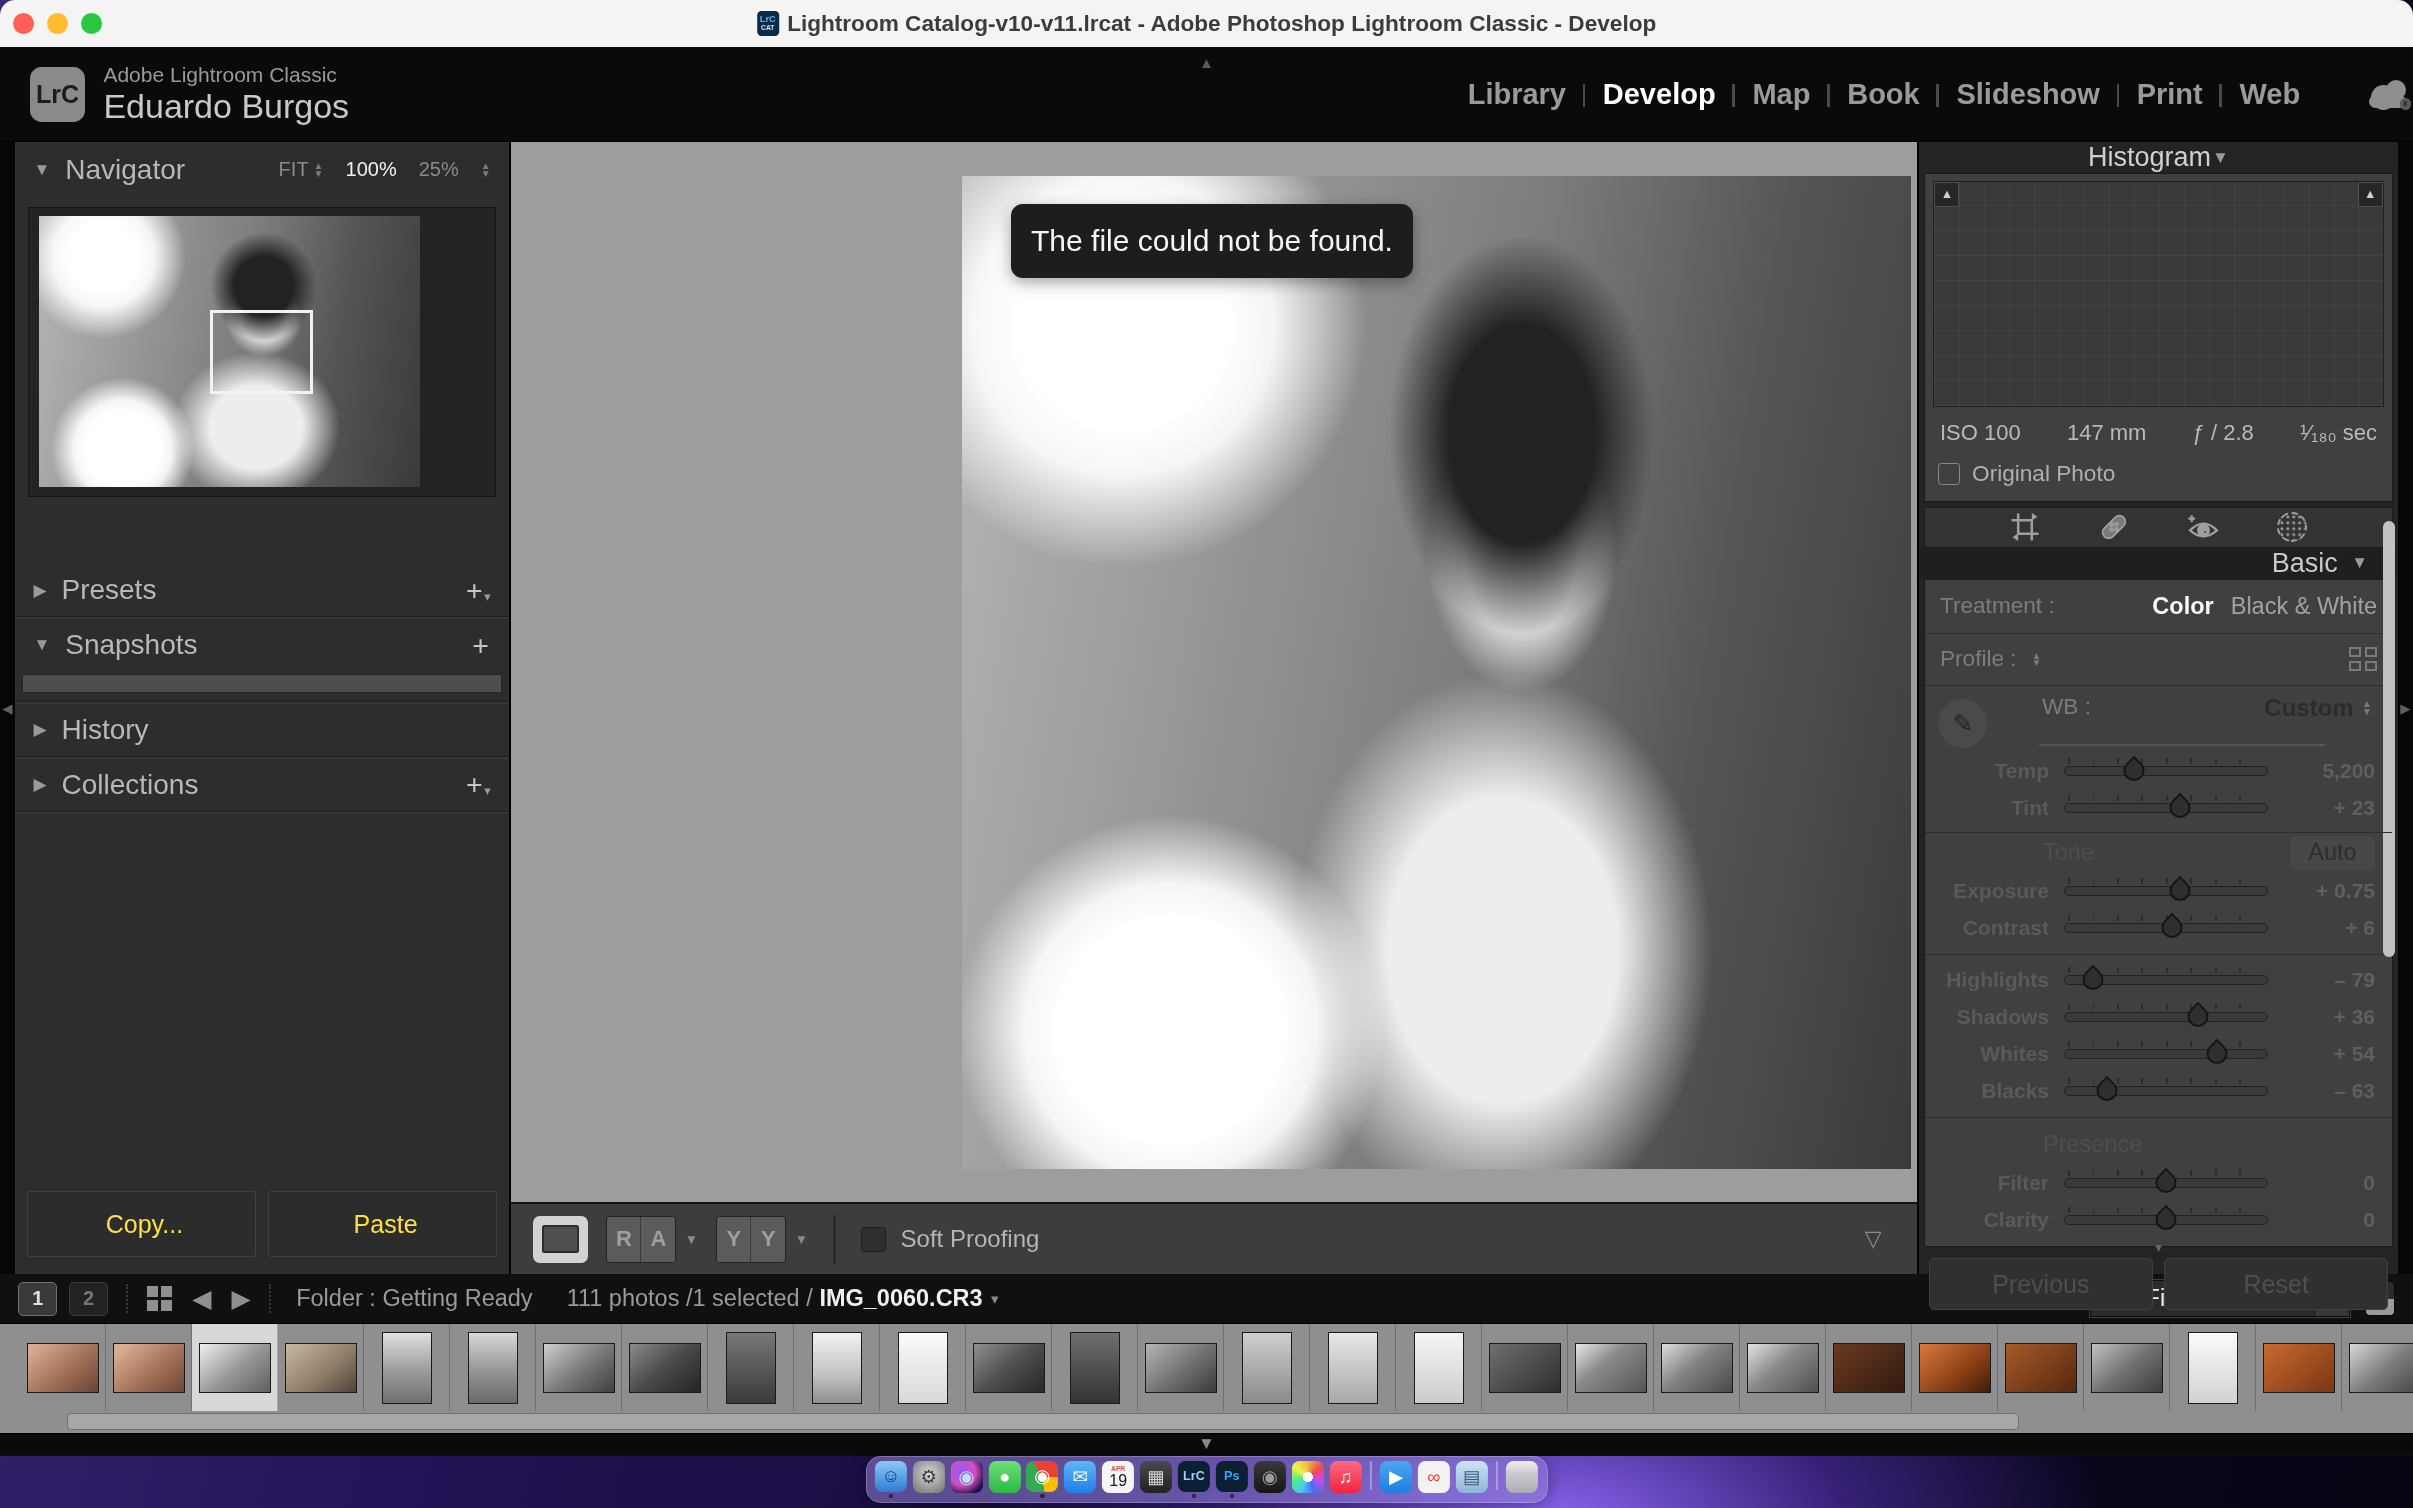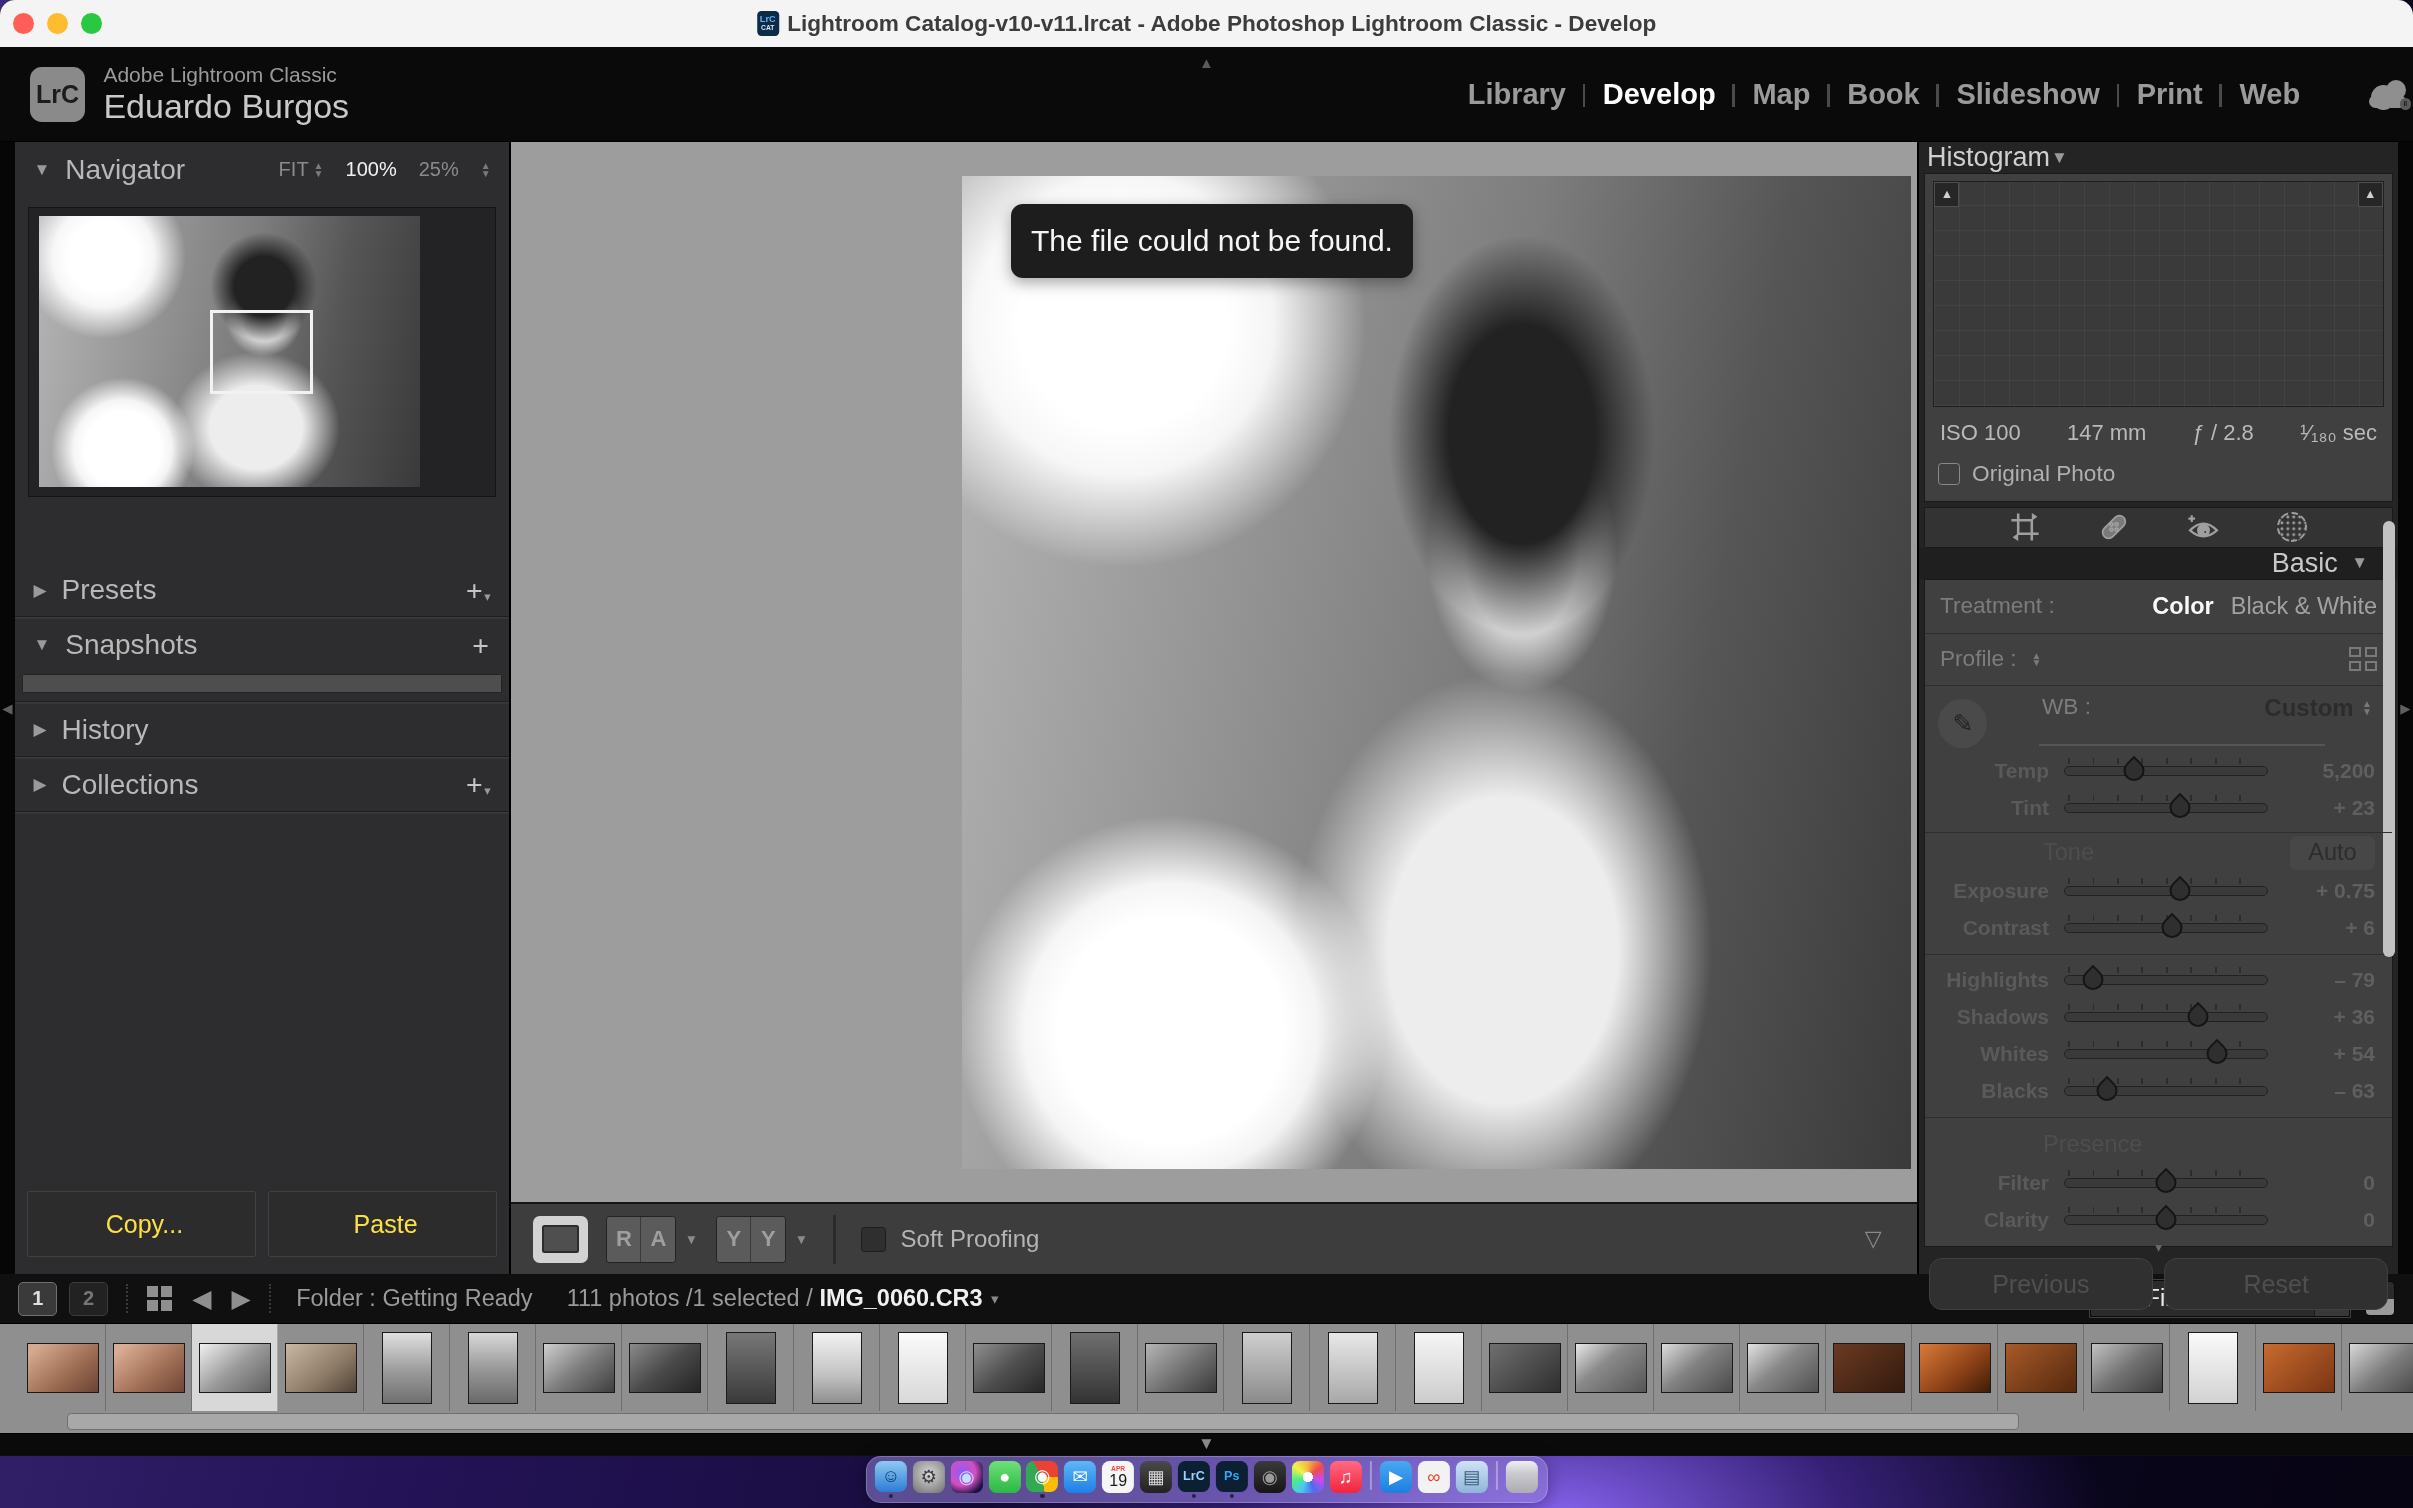--- a/index.html
+++ b/index.html
@@ -104,21 +104,21 @@
   .vcell:last-child { border-right:none; }
   .vcaret { color:#8a8a8a; font-size:13.4px; margin-left:8.4px; }
   .tb-divider { width:2.5px; height:49px; background:#2b2b2b; margin:0 25px; }
   .checkbox { width:25px; height:25px; background:#2f2f2f; border:1.7px solid #1d1d1d; border-radius:3.4px; }
   .tb-label { color:#b5b5b5; font-size:24px; margin-left:15px; }
   .tb-right { margin-left:auto; color:#8a8a8a; font-size:22px; margin-right:13.4px; }
 
   
   .right-panel { width:481px; background:#242424; border-left:2.5px solid #000; display:flex; flex-direction:column; position:relative; }
   .rp-scroll { position:absolute; right:3.4px; top:379px; width:11.7px; height:436px; background:#c2c2c2; border-radius:5.9px; }
-  .rp-header { height:49px; display:flex; align-items:center; justify-content:flex-start; padding:0 8px; gap:1px; }
+  .rp-header { height:49px; display:flex; align-items:center; justify-content:center; padding:0 30px; gap:1px; }
   .rp-header .panel-title { font-size:27px; color:#cfcfcf; }
   .rp-header .tri { margin:0; }
   .card { background:#404040; margin:0 5px; border:0.8px solid #1a1a1a; }
   .histo-box { margin:6.7px 8.4px 0 8.4px; height:226px; background:#3a3a3a; border:1.7px solid #1f1f1f; position:relative;
     background-image:
       repeating-linear-gradient(90deg, rgba(255,255,255,.045) 0 0.8px, transparent 0.8px 25px),
       repeating-linear-gradient(0deg, rgba(255,255,255,.045) 0 0.8px, transparent 0.8px 25px); }
   .clip { position:absolute; top:0; width:25px; height:25px; background:#262626; border:1.7px solid #4f4f4f;
     display:flex; align-items:center; justify-content:center; color:#cfcfcf; font-size:12.6px; }
   .clip.left { left:0; } .clip.right { right:0; }
@@ -159,21 +159,21 @@
     border:1.7px solid #222; border-radius:5.9px; }
   .sticks { position:absolute; left:3.4px; right:3.4px; top:-9.2px; height:5.9px;
     background:repeating-linear-gradient(to right, #2c2c2c 0, #2c2c2c 1.7px, transparent 1.7px, transparent 12.5%); }
   .sthumb { position:absolute; top:50%; left:var(--pos); width:21px; height:21px;
     transform:translate(-50%,-52%) rotate(45deg); background:#2f2f2f; border:2.5px solid #151515;
     border-radius:0 50% 50% 50%; }
   .svalue { width:92px; text-align:right; color:#5f5f5f; font-size:21px; }
   .group-gap { height:8.4px; border-bottom:1.7px solid #2e2e2e; margin-bottom:6.7px; }
   .rp-bottom { margin-top:auto; padding:11.7px 10px 13.4px 10px; display:flex; gap:11.7px; position:relative; }
   .rp-bottom::before { content:"▾"; position:absolute; top:-6.7px; left:50%; transform:translateX(-50%); color:#6a6a6a; font-size:13.4px; }
-  .rp-btn { flex:1; height:52px; background:#303030; border:1.7px solid #404040; border-radius:13px;
+  .rp-btn { flex:1; height:52px; background:#303030; border:1.7px solid #404040; border-radius:5px;
     color:#4f4f4f; font-size:25px; display:flex; align-items:center; justify-content:center; }
 
   
   .filmstrip { height:182px; background:#101010; }
   .fs-info { height:49px; display:flex; align-items:center; padding:0 18.4px; }
   .win-btn { width:39px; height:34px; border:1.7px solid #707070; border-radius:5px; background:#3a3a3a;
     color:#e0e0e0; font-size:20px; font-weight:bold; display:flex; align-items:center; justify-content:center; }
   .win-btn.dim { border-color:#3c3c3c; color:#767676; background:#222; margin-left:11.7px; }
   .fs-sep { width:1.7px; height:28.5px; border-left:2.5px dotted #3a3a3a; margin:0 18.4px; }
   .grid4 { display:grid; grid-template-columns:11px 11px; grid-gap:3.4px; }

